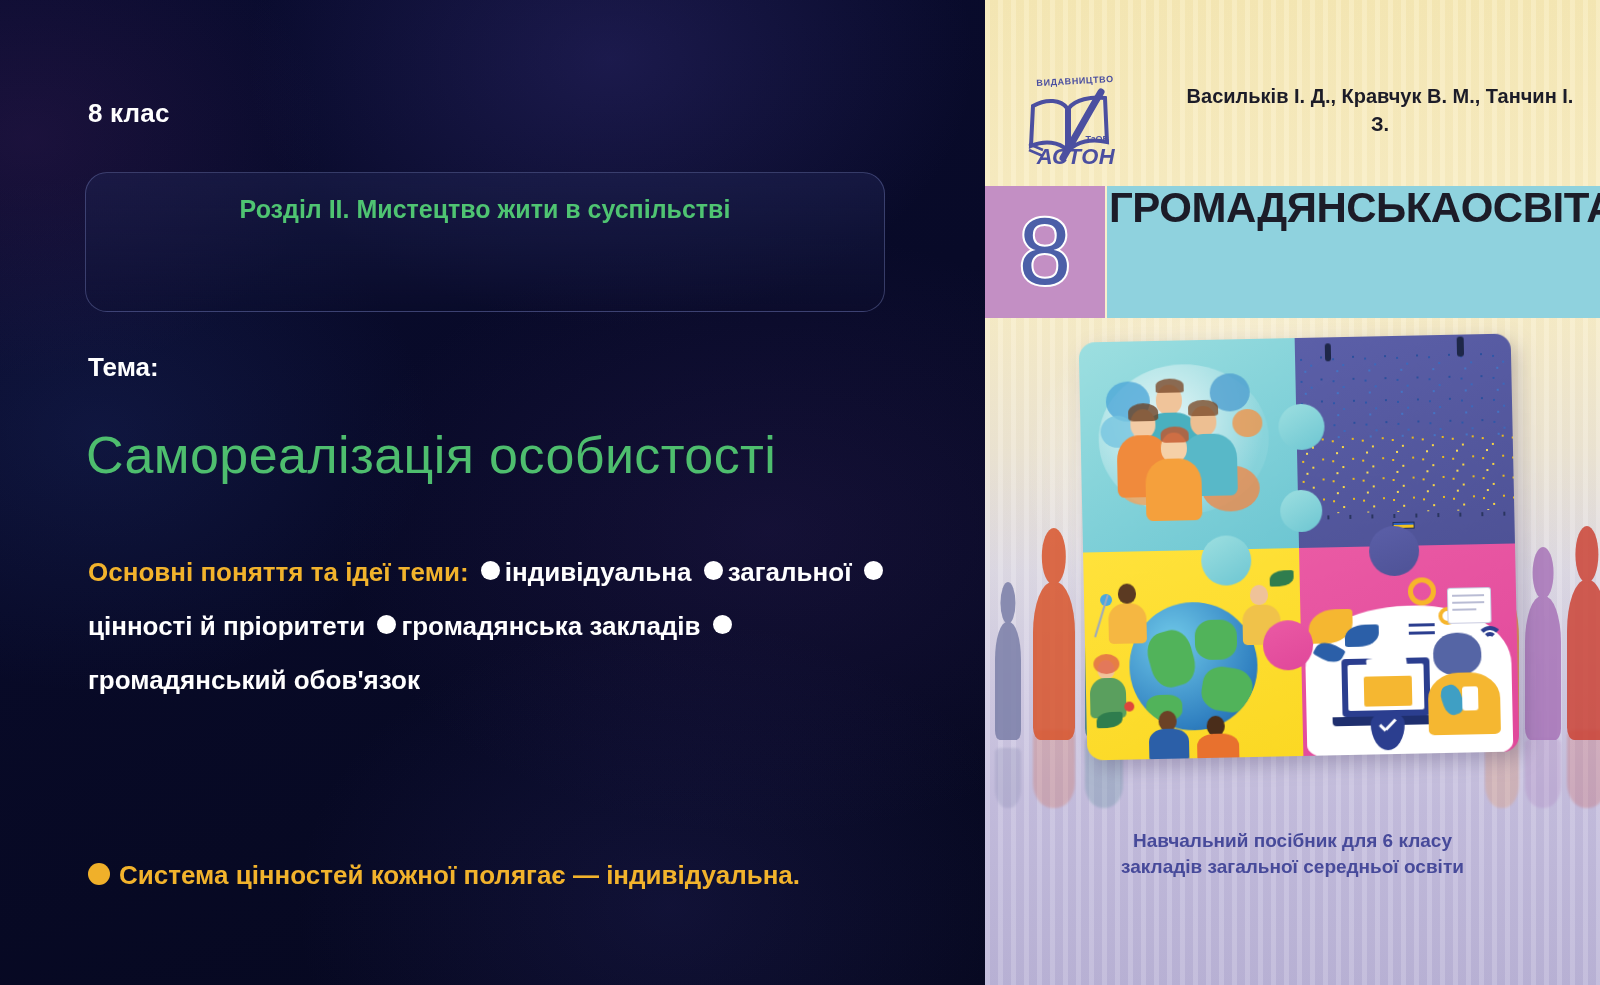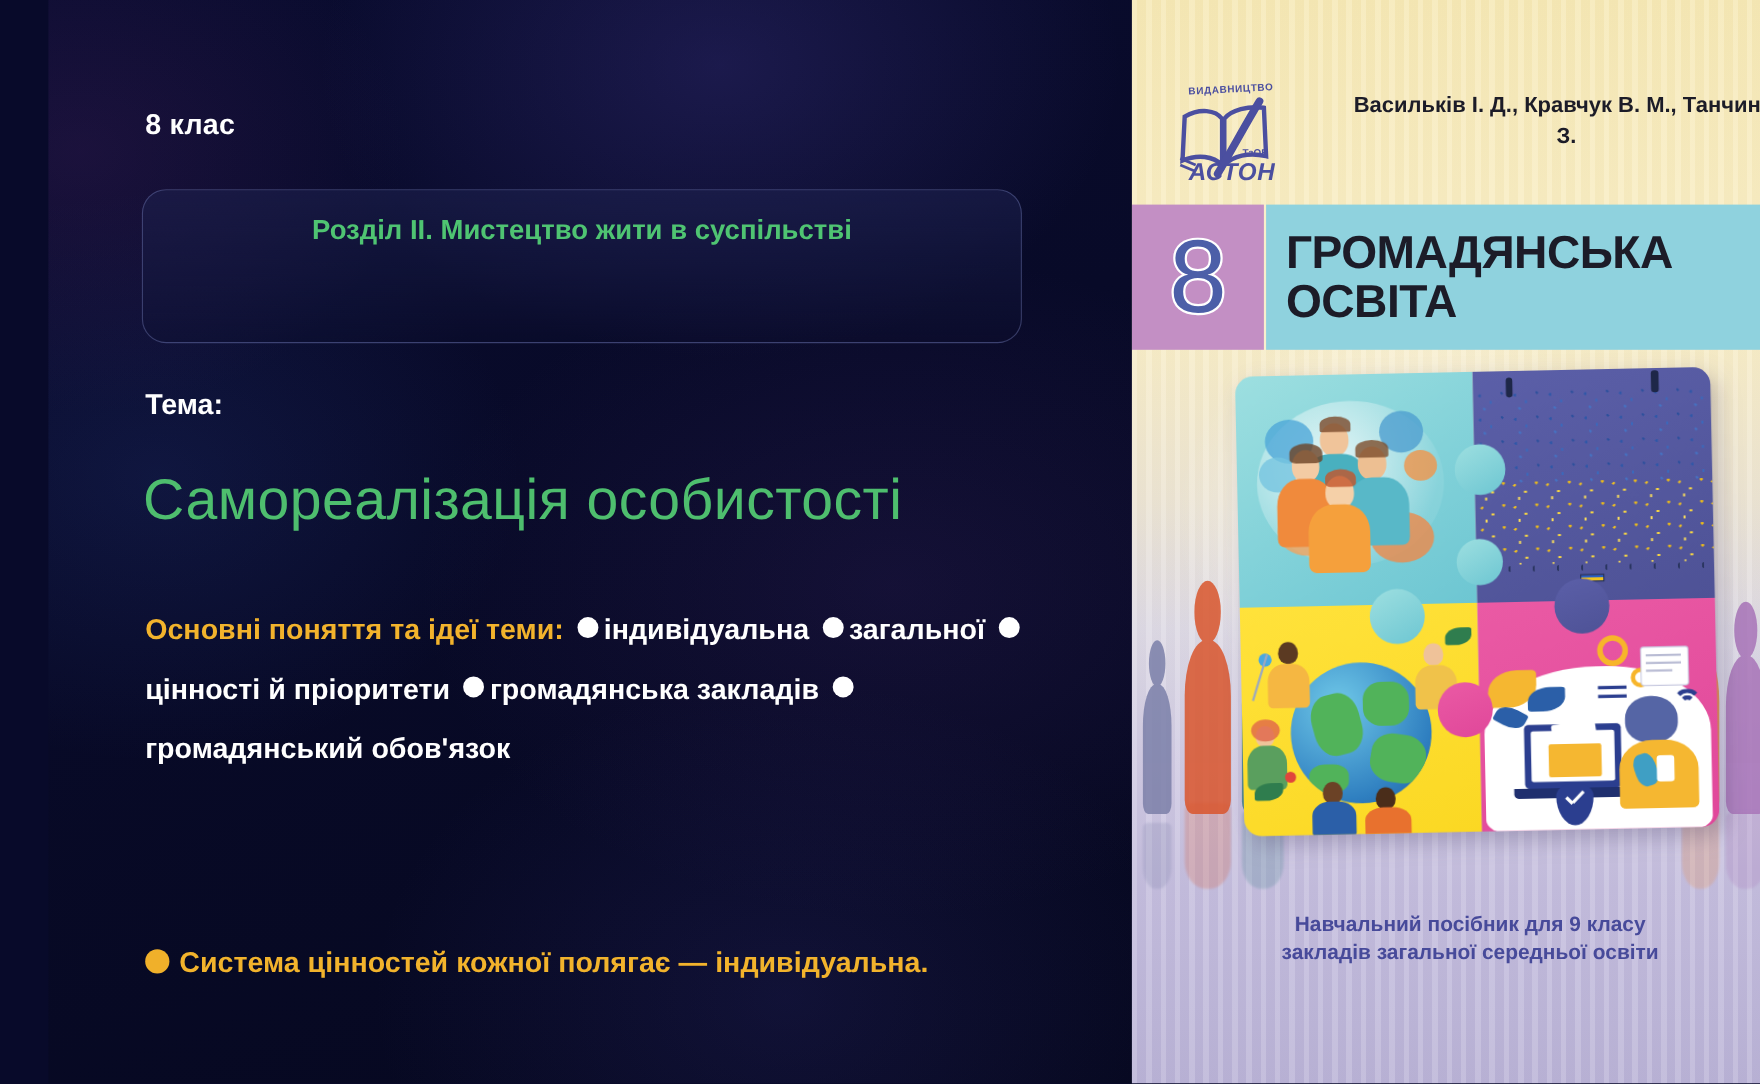--- a/index.html
+++ b/index.html
@@ -17,21 +17,20 @@
     height:985px;
     background:
       radial-gradient(520px 380px at 62% 6%, rgba(70,60,150,0.30), rgba(8,10,42,0) 70%),
       radial-gradient(420px 340px at 3% 14%, rgba(90,40,110,0.22), rgba(8,10,42,0) 70%),
       radial-gradient(460px 360px at 10% 44%, rgba(45,70,150,0.20), rgba(8,10,42,0) 72%),
       radial-gradient(600px 420px at 78% 54%, rgba(80,50,130,0.18), rgba(8,10,42,0) 72%),
       radial-gradient(520px 400px at 68% 92%, rgba(60,55,140,0.20), rgba(8,10,42,0) 72%),
       linear-gradient(160deg, #0a0c30 0%, #080a28 45%, #06081f 100%);
     overflow:hidden;
     flex:0 0 985px;
-    margin-left:44px;
   }
 
   .grade-label {
     position:absolute; left:88px; top:98px;
     font-size:26px; font-weight:bold; color:#ffffff;
     letter-spacing:0.2px;
   }
 
   .section-box {
     position:absolute; left:85px; top:172px;
@@ -138,21 +137,21 @@
     font-size:94px; font-weight:400; color:#4c5fa8;
     -webkit-text-stroke:4px #ffffff;
     paint-order:stroke fill;
     line-height:1;
   }
 
   .title-band {
     position:absolute; left:122px; top:186px;
     width:493px; height:132px;
     background:#8fd2de;
-    display:flex; flex-direction:column; justify-content:center;
+    display:flex; justify-content:center;
     padding-left:18px;
   }
   .title-band .t {
     font-size:42px; font-weight:bold; color:#1c1c28;
     line-height:44px; letter-spacing:-0.5px;
   }
 
   
   .silhouettes { position:absolute; left:0; top:440px; width:100%; height:420px; }
   .sil {
@@ -418,18 +417,18 @@
 
       <div class="knob" style="left:198px; top:66px; width:46px; height:46px; background:linear-gradient(150deg,#9ddfe0,#6dc6d2);"></div>
       <div class="knob" style="left:198px; top:152px; width:42px; height:42px; background:linear-gradient(150deg,#9ddfe0,#6dc6d2);"></div>
       <div class="knob" style="left:118px; top:196px; width:50px; height:50px; background:linear-gradient(150deg,#9ddfe0,#6dc6d2);"></div>
       <div class="knob" style="left:286px; top:190px; width:50px; height:50px; background:linear-gradient(160deg,#5b5fa8,#4e5296);"></div>
       <div class="knob" style="left:178px; top:282px; width:50px; height:50px; background:linear-gradient(160deg,#ea5aa4,#e0479a);"></div>
 
     </div>
 
     <div class="caption">
-      <div>Навчальний посібник для 9 класу</div>
+      <div>Навчальний посібник для 6 класу</div>
       <div>закладів загальної середньої освіти</div>
     </div>
   </div>
 
 </div>
 
 </body></html>

